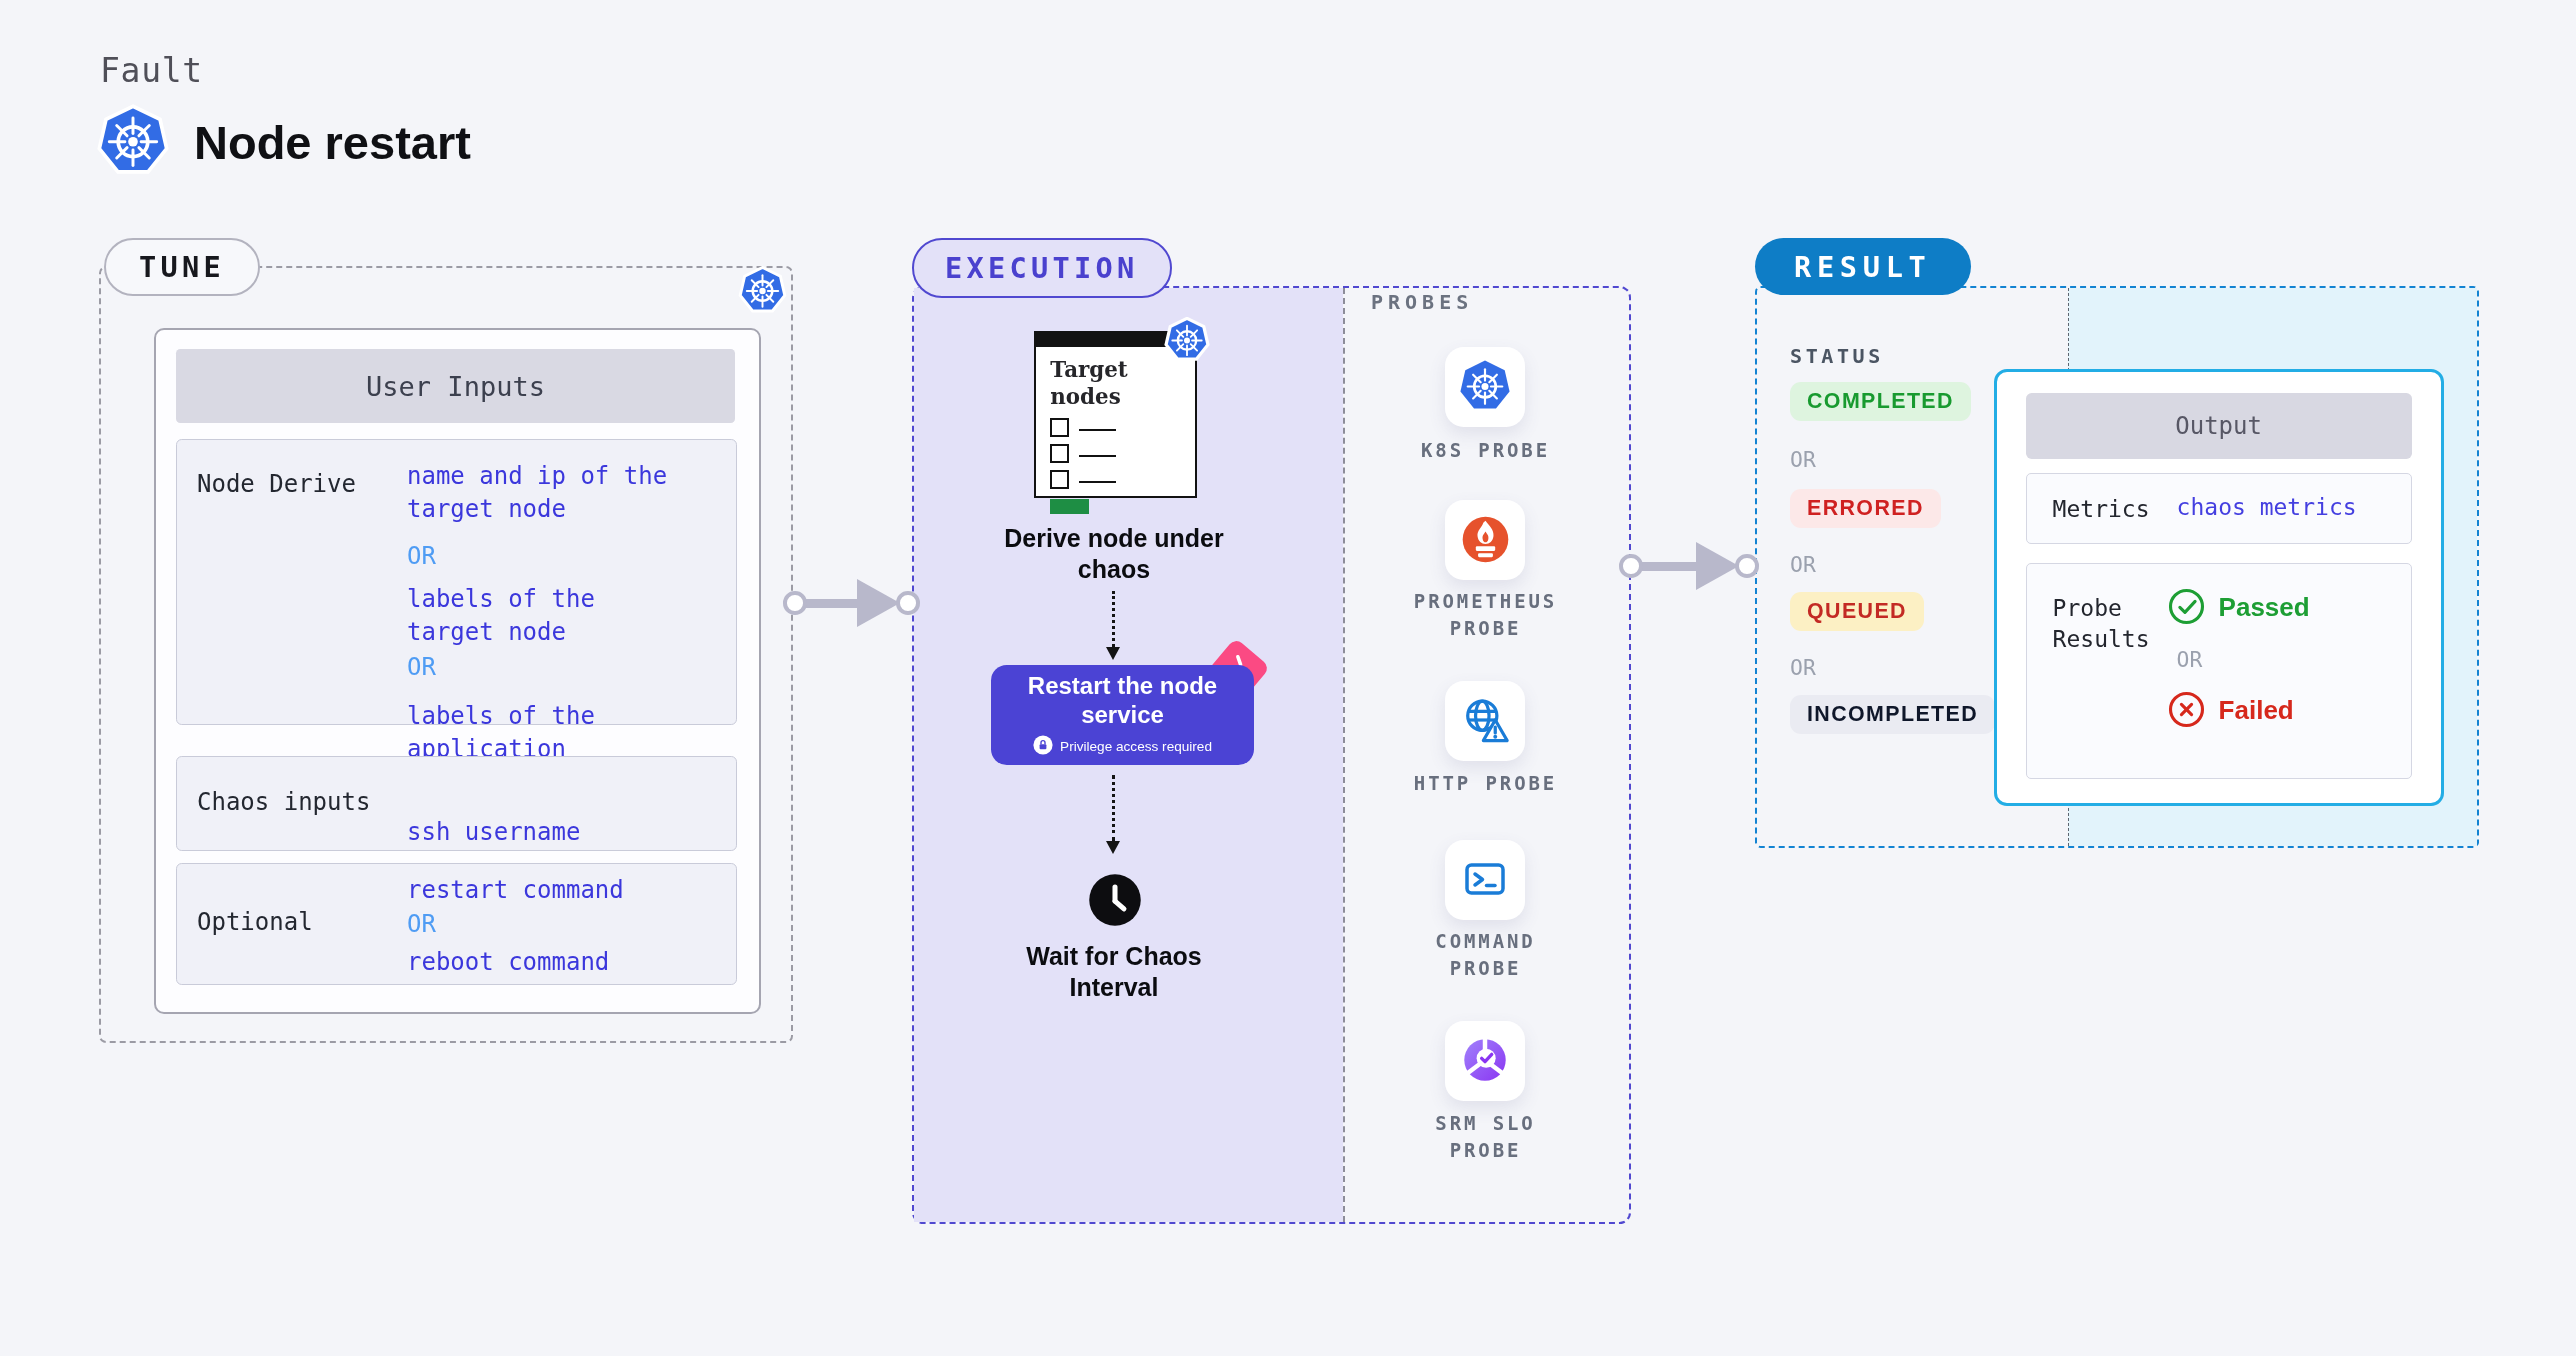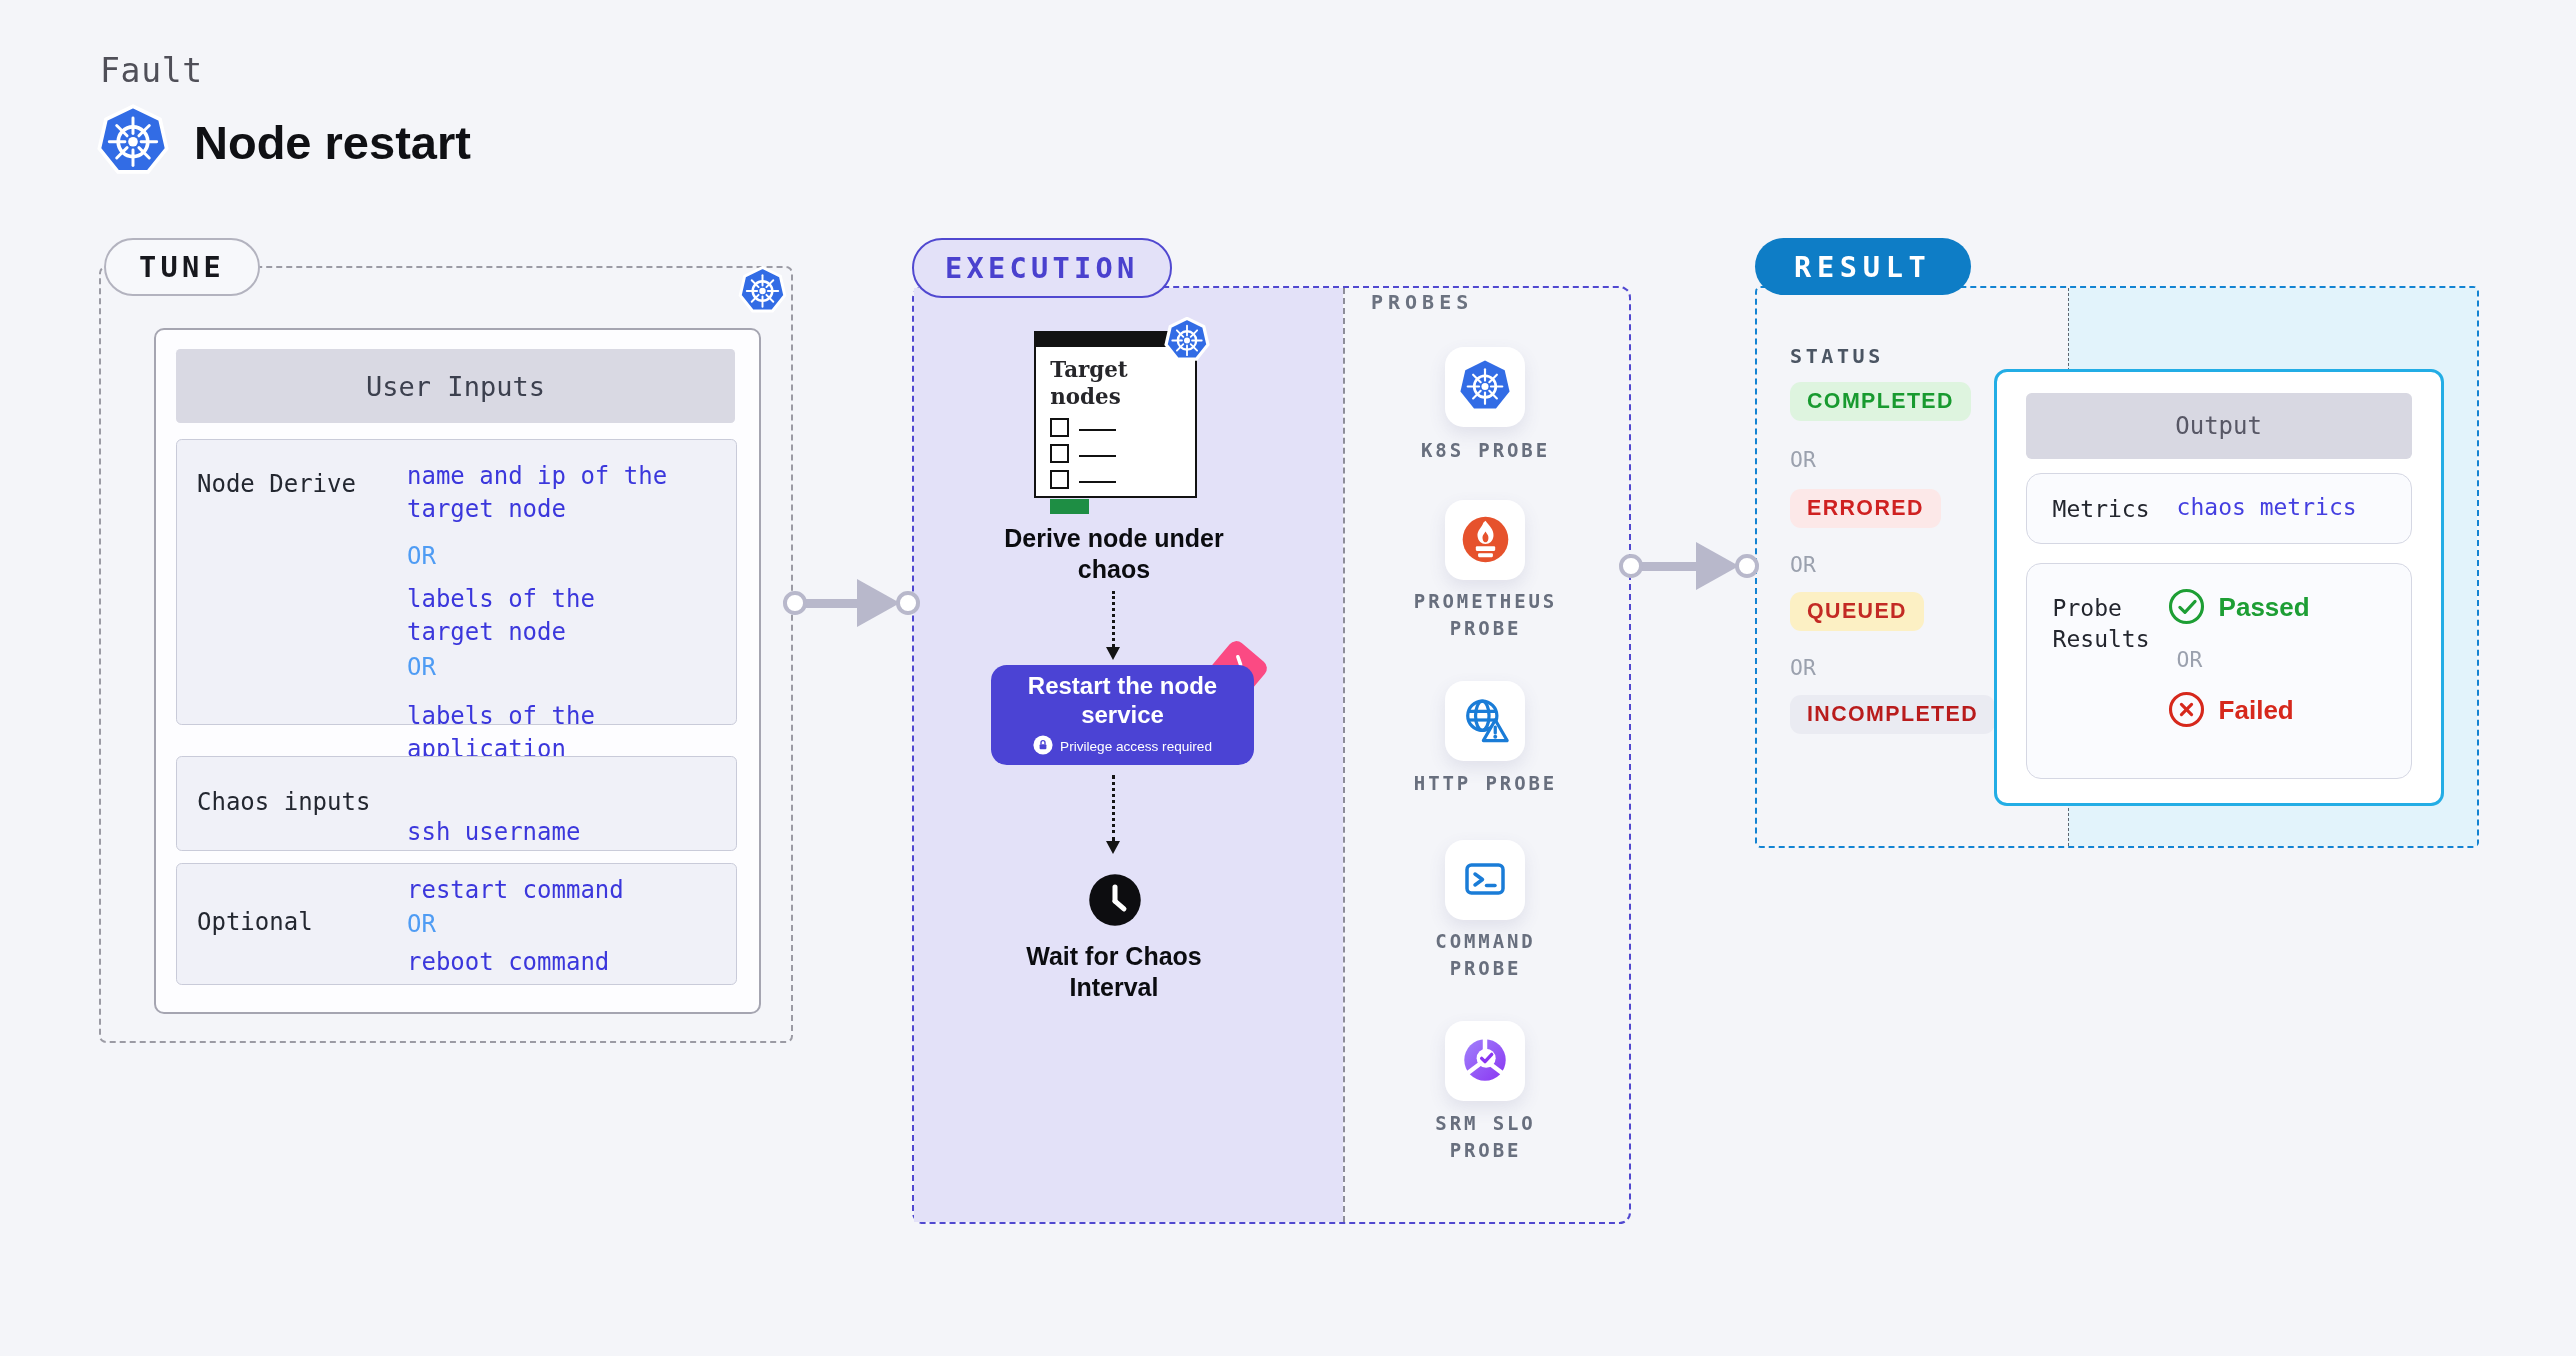--- a/index.html
+++ b/index.html
@@ -59,25 +59,25 @@
   .garrow-dot{position:absolute;width:15.7px;height:15.7px;background:#fff;border:4.3px solid #b8b8cb;border-radius:50%;top:16.4px;}
   
   .result-box{border:2.9px dashed #1283d2;border-radius:5.7px;}
   .result-fill{background:#e2f3fb;}
   .vdash-dark{border-left:1.4px dashed #5c6570;}
   .status-heading{font-family:"DejaVu Sans Mono",monospace;font-weight:bold;font-size:20px;letter-spacing:3.6px;color:#4b5563;}
   .badge{display:inline-block;font-weight:bold;font-size:21.4px;letter-spacing:1.4px;border-radius:11px;padding:7.1px 17px;}
   .badge.completed{background:#def4df;color:#189a2f;}
   .badge.errored{background:#fce8e8;color:#cf2121;}
   .badge.queued{background:#fcf0c4;color:#c32a24;}
-  .badge.incompleted{background:#eaebf2;color:#b91c1c;}
+  .badge.incompleted{background:#eaebf2;color:#0f172a;}
   .output-box{background:#fff;border:3.6px solid #23ade5;border-radius:13px;}
   .output-header{background:#d8d8e2;border-radius:5.7px;display:flex;align-items:center;justify-content:center;
                  font-family:"DejaVu Sans Mono",monospace;font-size:24px;color:#575765;}
-  .output-row{background:#fafbfe;border:1.4px solid #d5d7e3;border-radius:15px;}
+  .output-row{background:#fafbfe;border:1.4px solid #d5d7e3;border-radius:5px;}
   .output-label{font-family:"DejaVu Sans Mono",monospace;font-size:23px;color:#23262e;line-height:31px;}
   .output-value{font-family:"DejaVu Sans Mono",monospace;font-size:23px;color:#443fe0;}
   .passfail{display:flex;align-items:center;gap:13px;}
   .passed-text{font-size:26px;font-weight:bold;color:#1d9e34;}
   .failed-text{font-size:26px;font-weight:bold;color:#d6281c;}
 </style>
 </head>
 <body>
 
 <div id="app">

